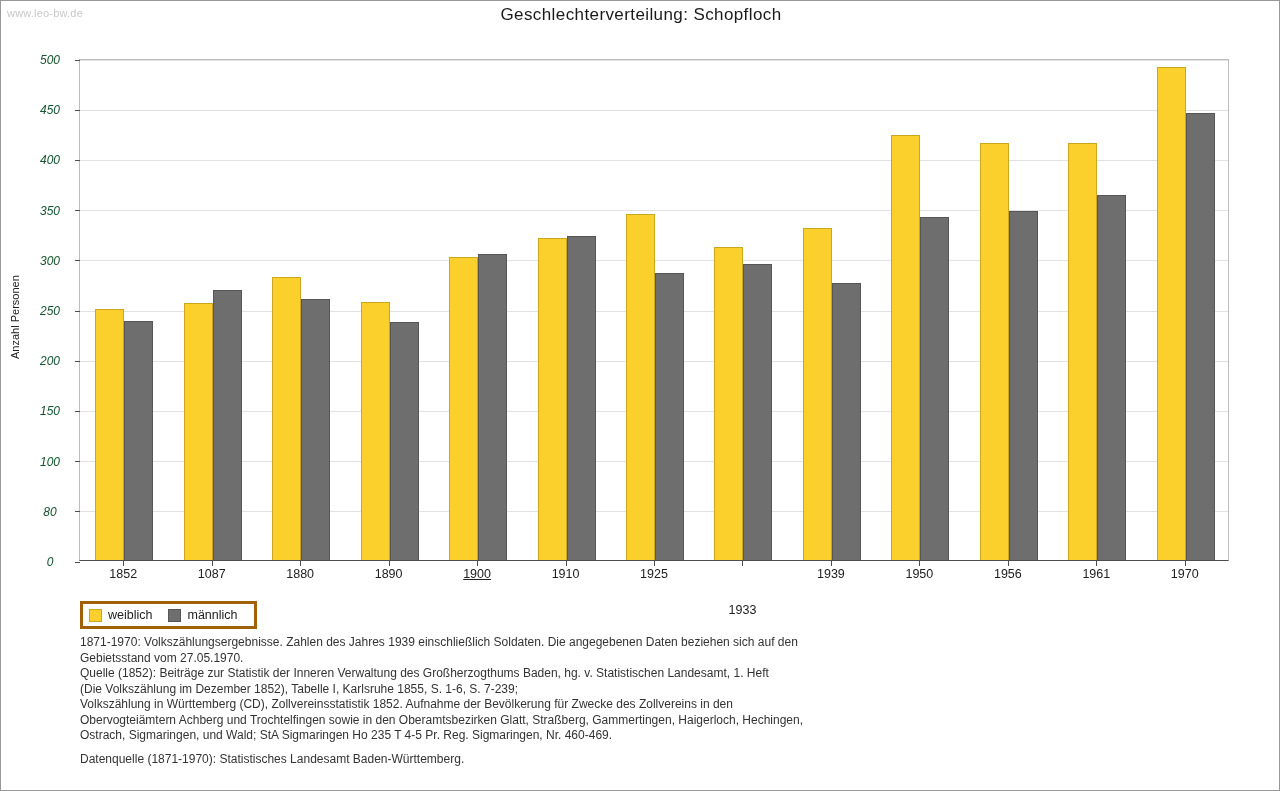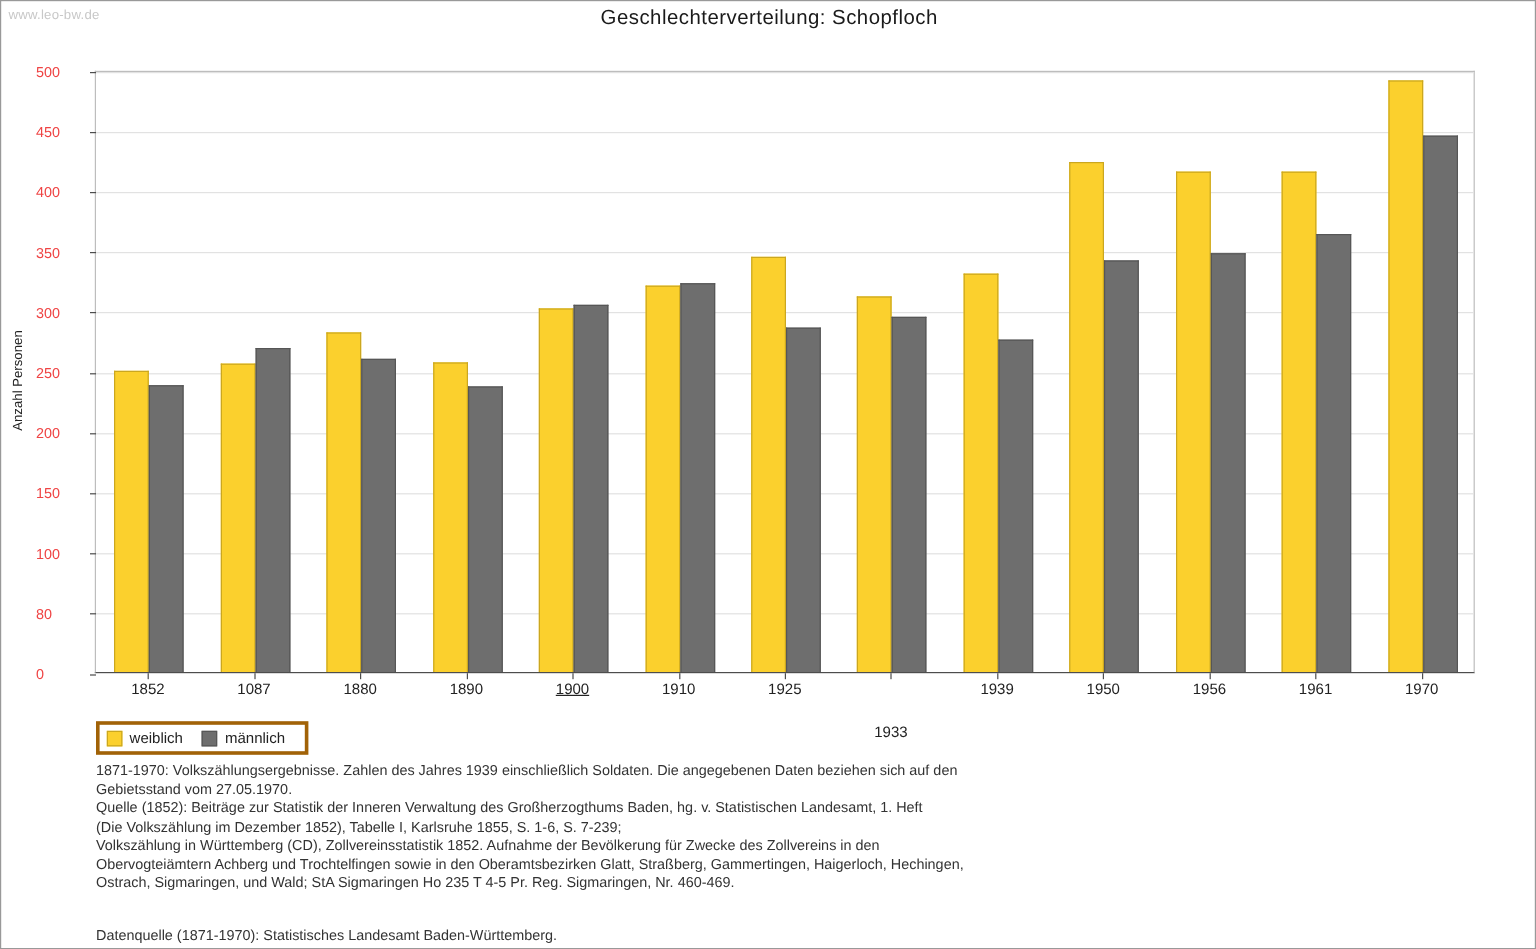--- a/index.html
+++ b/index.html
@@ -38,24 +38,25 @@
     border-bottom: 1px solid #4d4d4d;
     background: #ffffff;
   }
   .gridline {
     position: absolute; left: 0; right: 0;
     height: 1px; background: #e2e2e2;
   }
   .ytick-label {
     position: absolute;
     right: 0;
-    text-align: left;
-    font-size: 12px; color: #ef4444;
+    text-align: center;
+    font-size: 12px; color: #14532d;
     transform: translateY(-50%);
     width: 40px;
+    font-style: italic;
   }
   .ytick-mark {
     position: absolute; left: -5px; width: 5px; height: 1px;
     background: #4d4d4d;
   }
   #yaxis-title {
     position: absolute;
     left: 8px; top: 58px;
     width: 14px; height: 300px;
     font-size: 11px; color: #222;
@@ -108,21 +109,21 @@
   }
   #legend .swatch.f { background: #fbd02d; border-color: #cba71f; }
   #legend .swatch.m { background: #6e6e6e; border-color: #565656; }
   
   #notes {
     position: absolute;
     left: 79px; top: 634px; width: 1130px;
     font-size: 12px; color: #333;
     line-height: 15.5px;
   }
-  #notes .blk { margin-bottom: 28px; }
+  #notes .blk { margin-bottom: 8px; }
   #notes .blk:last-child { margin-bottom: 0; }
   #notes .line { white-space: pre-wrap; }
 </style>
 </head>
 <body>
 
 <div id="page">
 
   <div id="watermark">www.leo-bw.de</div>
 

